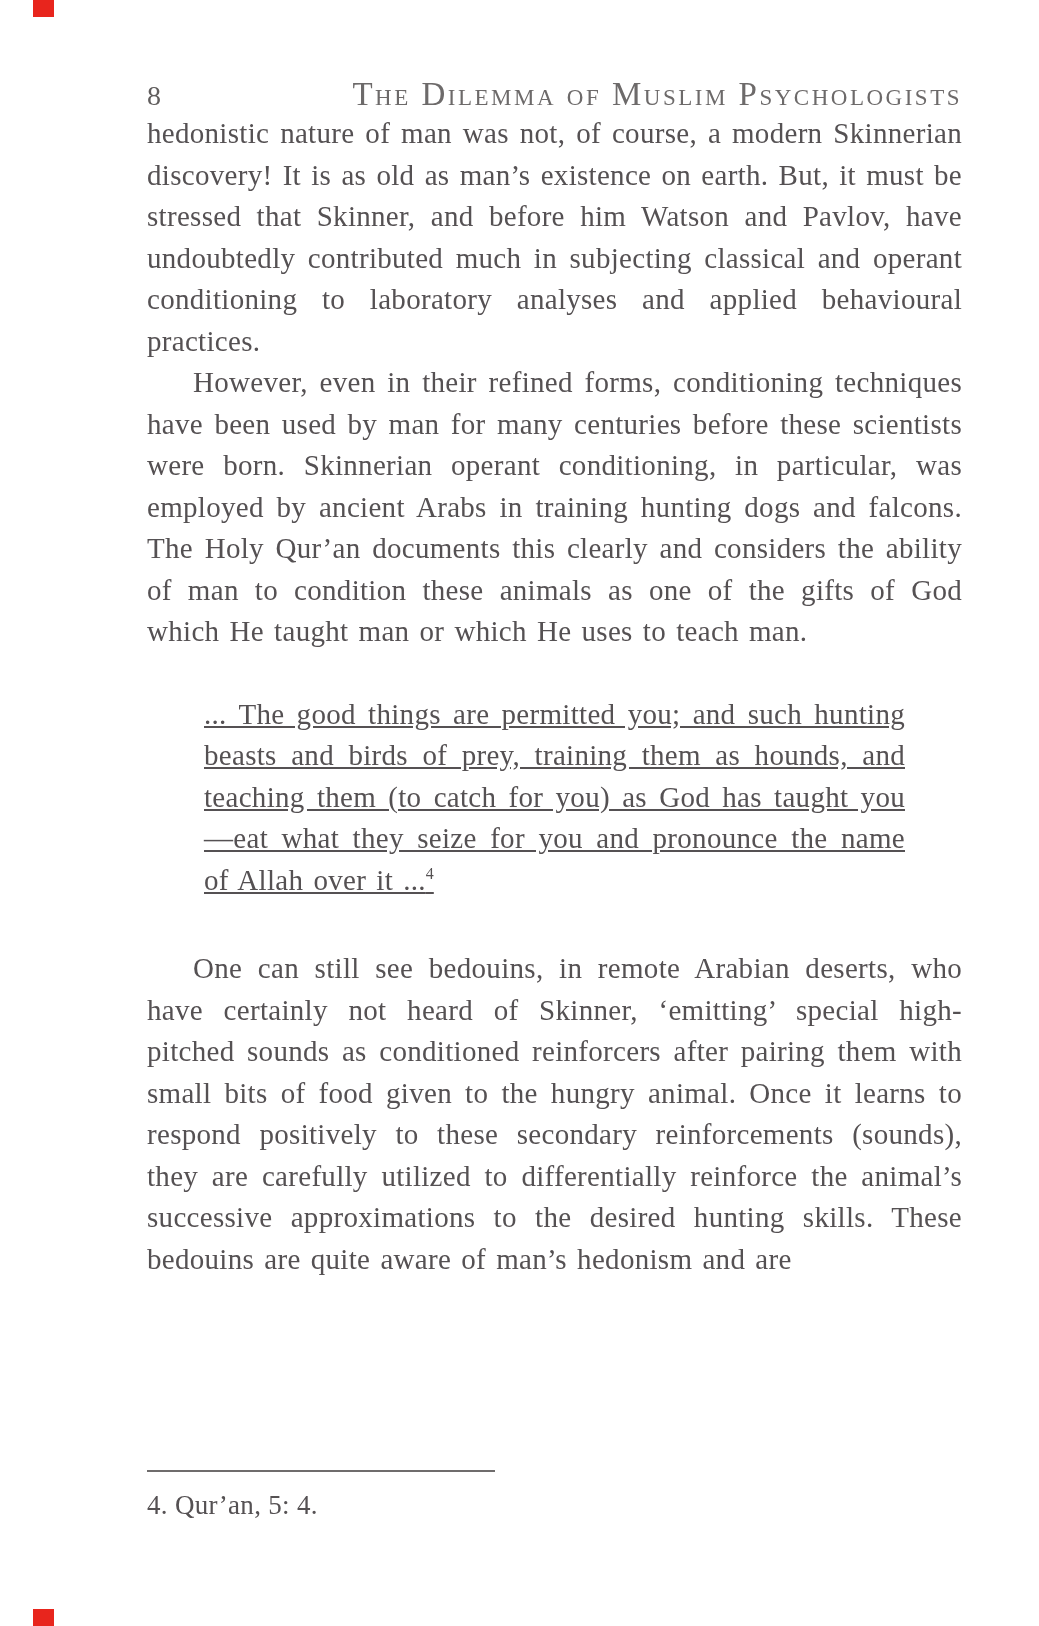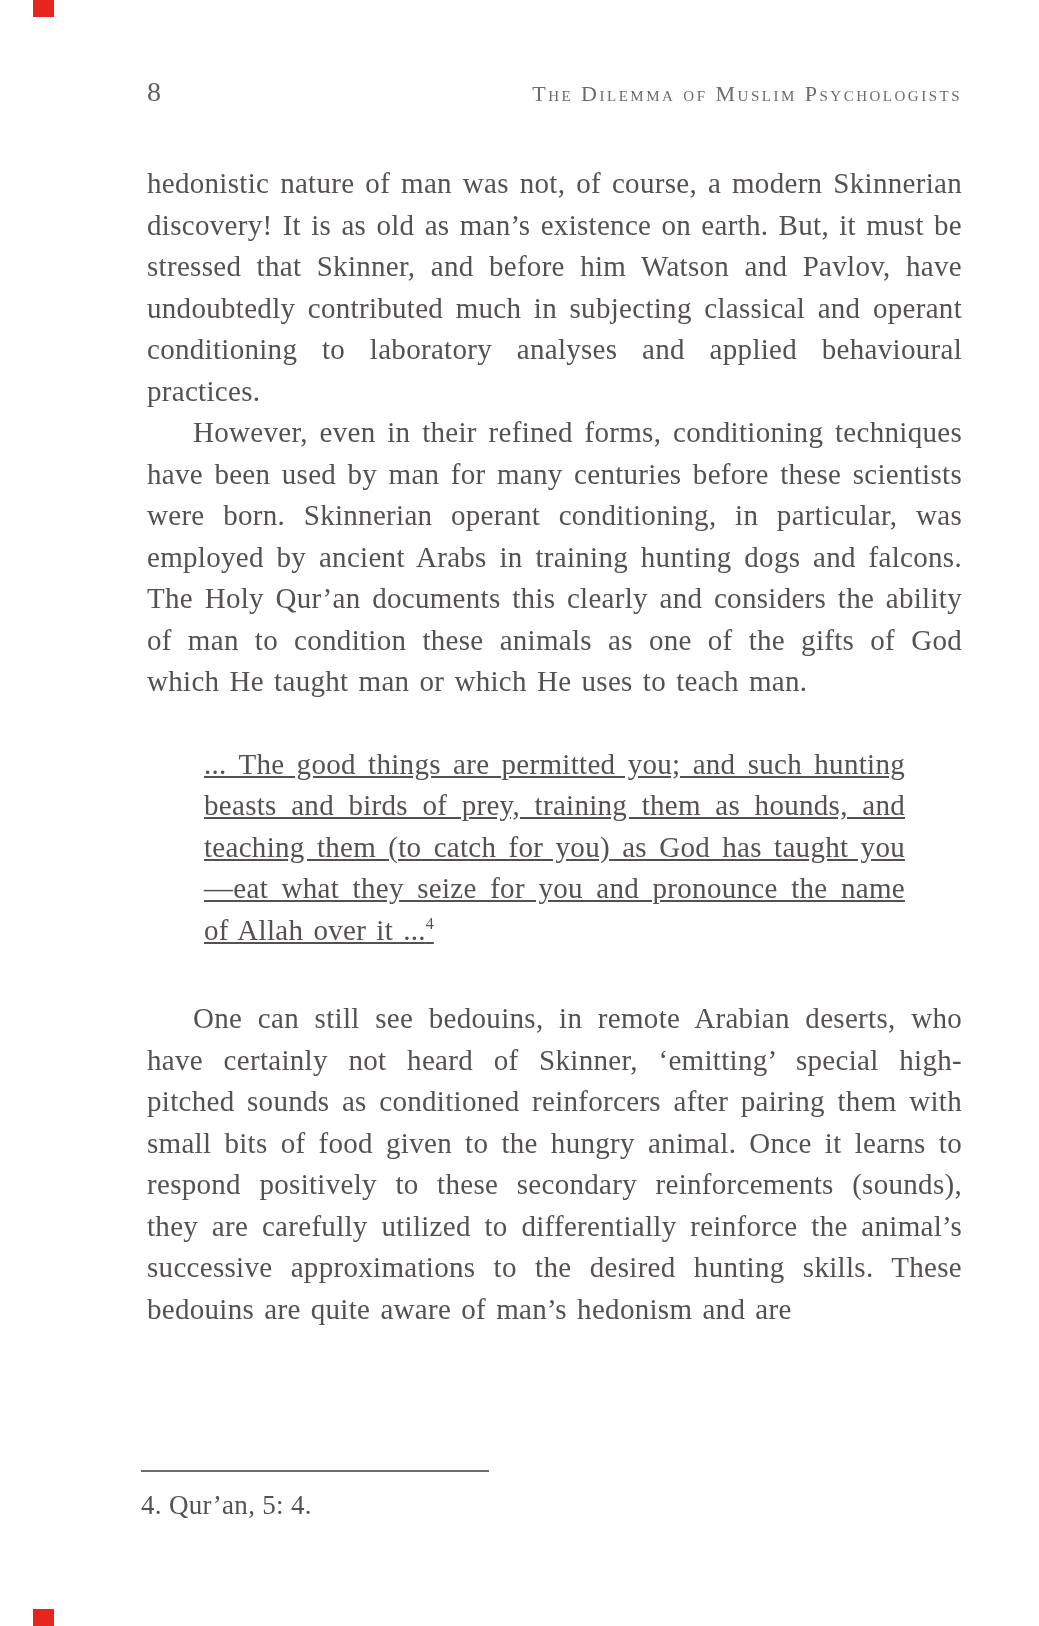--- a/index.html
+++ b/index.html
@@ -36,28 +36,27 @@
     justify-content: space-between;
     align-items: baseline;
     color: #6d6a6a;
   }
   .page-number {
     font-size: 28px;
     color: #615e5e;
   }
   .running-head {
     font-variant: small-caps;
-    font-size: 22px;
+    font-size: 33px;
     letter-spacing: 2.5px;
     color: #6d6a6a;
     white-space: nowrap;
   }
 
   .body-text {
-    margin-top: 55px;
     color: #555153;
     font-size: 29px;
     line-height: 41.5px;
     text-align: justify;
     letter-spacing: 0.3px;
     word-spacing: 0.09em;
   }
   .para { margin: 0; }
   .para.indented { text-indent: 46px; }
 
@@ -68,21 +67,21 @@
   }
   .quote-block sup {
     font-size: 0.55em;
     line-height: 0;
     vertical-align: super;
     letter-spacing: 0;
   }
 
   .footnote-area {
     position: absolute;
-    left: 141px;
+    left: 147px;
     top: 1470px;
     width: 815px;
   }
   .footnote-rule {
     width: 348px;
     border: none;
     border-top: 2px solid #6f6c6c;
     margin: 0;
   }
   .footnote-text {

